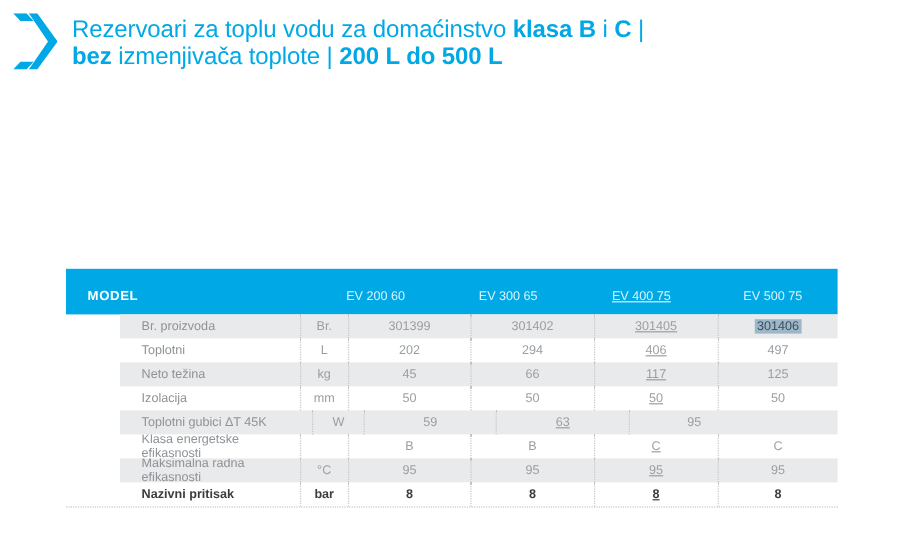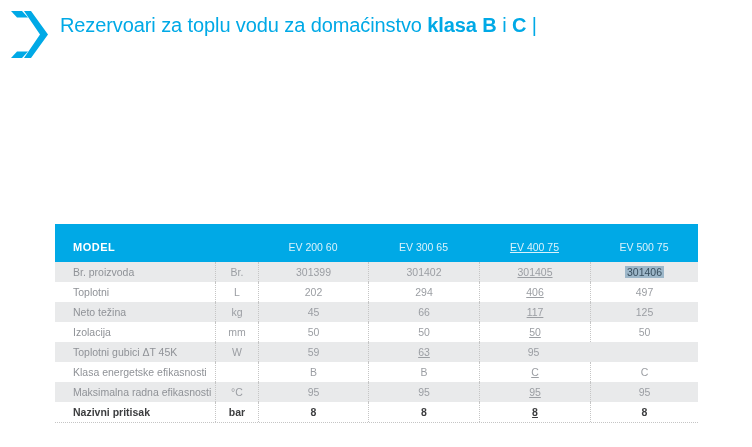--- a/index.html
+++ b/index.html
@@ -38,21 +38,21 @@
 
   .cell{ height:100%; display:flex; align-items:center; overflow:hidden; }
   .cell.label{ width:160px; padding-left:18px; justify-content:flex-start; }
   .cell.unit { width:43px;  justify-content:center; }
   .cell.val  { width:110px; justify-content:center; }
   .cell.val.c2{ width:111px; }
   .cell.val.c3{ width:111px;text-decoration:underline; }
   .cell.val.c4{ width:108px; }
 
   .tbody{ border-bottom:1px dotted var(--dotted); }
-  .trow{ display:flex; height:20px; color:var(--value_text); }
+  .trow{ display:flex; height:20px; color:var(--value_text);margin-left:45px; }
   .trow:nth-child(odd){ background:var(--row_alt_bg); }
   .trow .cell.label{ color:var(--label_text); }
   .trow .cell:not(:first-child){ border-left:1px dotted var(--dotted); }
   .trow.bold{ font-weight:bold; color:var(--bold_text); }
   .trow.bold .cell.label, .trow.bold .cell.unit{ color:var(--bold_text); }
 
   .selected{ background:var(--selection_bg); color:var(--selection_text); padding:0 2px; }
 </style>
 </head>
 <body>
@@ -64,20 +64,21 @@
       <svg viewBox="0 0 38 47" xmlns="http://www.w3.org/2000/svg" aria-hidden="true">
         <g fill="#00a9e6">
           <path d="M1,0 h11 l6,6.5 h-11 z"></path>
           <path d="M7,40.5 h11 l-6,6.5 h-11 z"></path>
           <path d="M14,0 L21,0 L38,23.5 L21,47 L14,47 L30,23.5 Z"></path>
         </g>
       </svg>
     </span>
     <h1 class="title">
       <span class="tline"><span>Rezervoari za toplu vodu za domaćinstvo </span><b>klasa B</b><span> i </span><b>C</b><span> |</span></span>
+      <span class="tline"><b>bez</b><span> izmenjivača toplote | </span><b>200 L do 500 L</b></span>
     </h1>
   </header>
 
   <div class="spec-table">
     <div class="thead">
       <div class="cell label">MODEL</div>
       <div class="cell unit"></div>
       <div class="cell val c1">EV 200 60</div>
       <div class="cell val c2">EV 300 65</div>
       <div class="cell val c3">EV 400 75</div>

